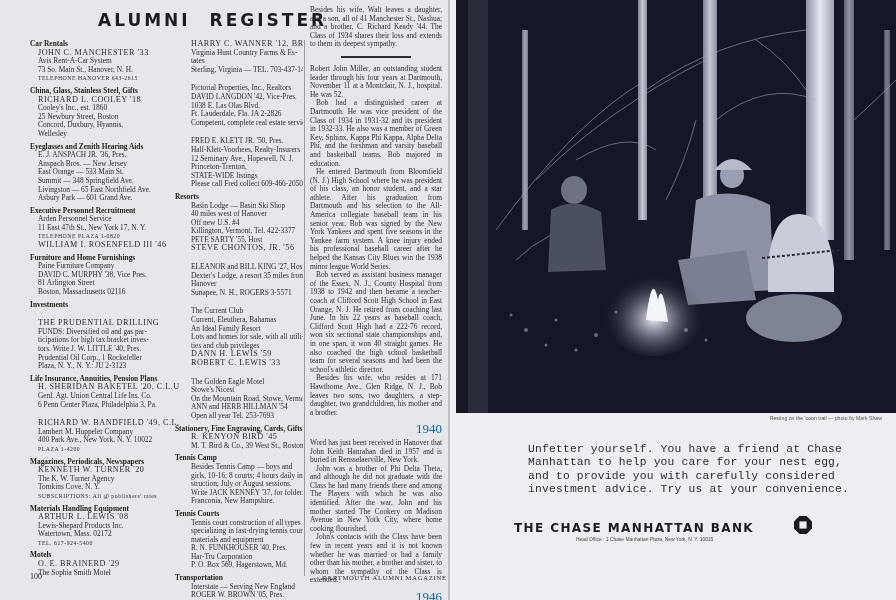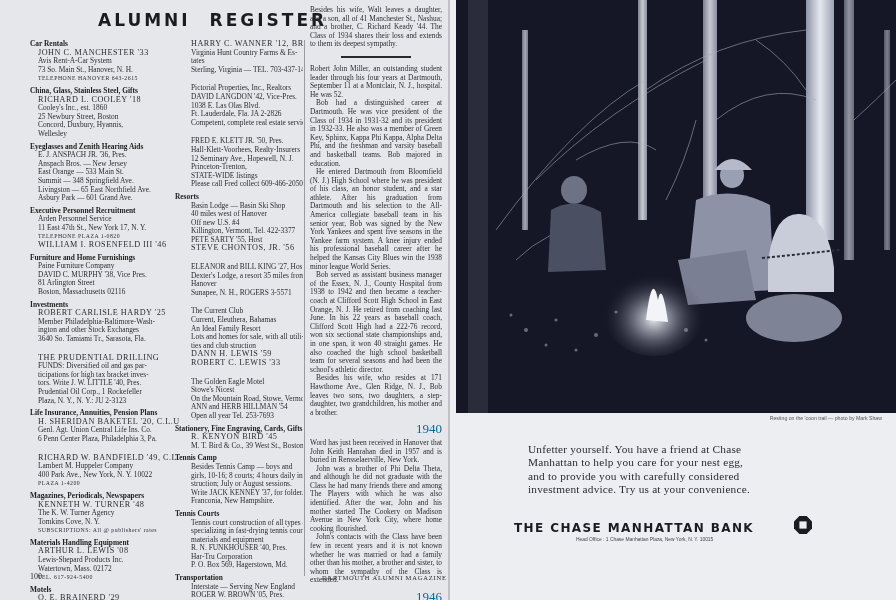--- a/index.html
+++ b/index.html
@@ -41,21 +41,21 @@
   
   .right-page { position: relative; width: 448px; height: 600px; background: #eceef1; border-left: 2px solid #bfc0c4; }
   .photo {
     position: absolute; left: 6px; top: 0; width: 442px; height: 413px; overflow: hidden;
     background: radial-gradient(ellipse at 45% 82%, #4a4f60 0%, #1d2030 25%, #141624 55%, #0f1120 100%);
   }
   .photo svg { width: 100%; height: 100%; display: block; }
   .photo-caption { position: absolute; right: 14px; top: 415px; font-family: "Liberation Sans", sans-serif; font-size: 5.2px; color: #555; }
   .ad-copy {
     position: absolute; left: 78px; top: 443px; width: 330px;
-    font-family: Liberation Serif, serif; font-size: 11.3px; line-height: 13.4px; color: #2c2c35; letter-spacing: 0.2px;
+    font-family: Liberation Mono, monospace; font-size: 11.3px; line-height: 13.4px; color: #2c2c35; letter-spacing: 0.2px;
   }
   .bank-name {
     position: absolute; left: 64px; top: 521px;
     font-family: "DejaVu Sans", sans-serif; font-weight: bold; font-size: 12px; letter-spacing: 1.4px; color: #1b1b22;
   }
   .bank-address { position: absolute; left: 126px; top: 537px; font-family: "Liberation Sans", sans-serif; font-size: 4.9px; color: #444; }
   .bank-logo { position: absolute; left: 344px; top: 516px; width: 18px; height: 18px; }
 </style>
 </head>
 <body>
@@ -98,26 +98,20 @@
           <div class="caps">WILLIAM I. ROSENFELD III '46</div>
         </div>
         <div class="cat">Furniture and Home Furnishings</div>
         <div class="entry">
           <div>Paine Furniture Company</div>
           <div>DAVID C. MURPHY '38, Vice Pres.</div>
           <div>81 Arlington Street</div>
           <div>Boston, Massachusetts 02116</div>
         </div>
         <div class="cat">Investments</div>
-        <div class="entry">
-          <div class="caps">ROBERT CARLISLE HARDY '25</div>
-          <div>Member Philadelphia-Baltimore-Wash-</div>
-          <div>ington and other Stock Exchanges</div>
-          <div>3640 So. Tamiami Tr., Sarasota, Fla.</div>
-        </div>
         <div class="entry gap">
           <div class="caps">THE PRUDENTIAL DRILLING</div>
           <div>FUNDS: Diversified oil and gas par-</div>
           <div>ticipations for high tax bracket inves-</div>
           <div>tors. Write J. W. LITTLE '40, Pres.</div>
           <div>Prudential Oil Corp., 1 Rockefeller</div>
           <div>Plaza, N. Y., N. Y.: JU 2-3123</div>
         </div>
         <div class="cat">Life Insurance, Annuities, Pension Plans</div>
         <div class="entry">
@@ -126,21 +120,21 @@
           <div>6 Penn Center Plaza, Philadelphia 3, Pa.</div>
         </div>
         <div class="entry gap">
           <div class="caps">RICHARD W. BANDFIELD '49, C.L.U.</div>
           <div>Lambert M. Huppeler Company</div>
           <div>400 Park Ave., New York, N. Y. 10022</div>
           <div class="small">PLAZA 1-4200</div>
         </div>
         <div class="cat">Magazines, Periodicals, Newspapers</div>
         <div class="entry">
-          <div class="caps">KENNETH W. TURNER '48</div>
+          <div class="caps">KENNETH W. TURNER '20</div>
           <div>The K. W. Turner Agency</div>
           <div>Tomkins Cove, N. Y.</div>
           <div class="small">SUBSCRIPTIONS: All @ publishers' rates</div>
         </div>
         <div class="cat">Materials Handling Equipment</div>
         <div class="entry">
           <div class="caps">ARTHUR L. LEWIS '08</div>
           <div>Lewis-Shepard Products Inc.</div>
           <div>Watertown, Mass. 02172</div>
           <div class="small">TEL. 617-924-5400</div>
@@ -186,21 +180,21 @@
           <div>ELEANOR and BILL KING '27, Hosts</div>
           <div>Dexter's Lodge, a resort 35 miles from</div>
           <div>Hanover</div>
           <div>Sunapee, N. H., ROGERS 3-5571</div>
         </div>
         <div class="entry gap">
           <div>The Current Club</div>
           <div>Current, Eleuthera, Bahamas</div>
           <div>An Ideal Family Resort</div>
           <div>Lots and homes for sale, with all utili-</div>
-          <div>ties and club struction</div>
+          <div>ties and club privileges</div>
           <div class="caps">DANN H. LEWIS '59</div>
           <div class="caps">ROBERT C. LEWIS '33</div>
         </div>
         <div class="entry gap">
           <div>The Golden Eagle Motel</div>
           <div>Stowe's Nicest</div>
           <div>On the Mountain Road, Stowe, Vermont</div>
           <div>ANN and HERB HILLMAN '54</div>
           <div>Open all year Tel. 253-7693</div>
         </div>
@@ -234,21 +228,21 @@
           <div>88 Bolton St., Cambridge 40, Mass.</div>
           <div class="small">TELEPHONE UNIVERSITY 4-8610</div>
         </div>
       </div>
     <div class="col-rule"></div>
 
     <div class="col col3 obit">
       <p class="first">Besides his wife, Walt leaves a daughter, and a son, all of 41 Manchester St., Nashua; and a brother, C. Richard Keady '44. The Class of 1934 shares their loss and extends to them its deepest sympathy.</p>
       <div class="obit-rule"></div>
       <div id="miller">
-          <p class="first">Robert John Miller, an outstanding student leader through his four years at Dartmouth, September 11 at a Montclair, N. J., hospital. He was 52.</p>
+          <p class="first">Robert John Miller, an outstanding student leader through his four years at Dartmouth, November 11 at a Montclair, N. J., hospital. He was 52.</p>
           <p>Bob had a distinguished career at Dartmouth. He was vice president of the Class of 1934 in 1931-32 and its president in 1932-33. He also was a member of Green Key, Sphinx, Kappa Phi Kappa, Alpha Delta Phi, and the freshman and varsity baseball and basketball teams. Bob majored in education.</p>
           <p>He entered Dartmouth from Bloomfield (N. J.) High School where he was president of his class, an honor student, and a star athlete. After his graduation from Dartmouth and his selection to the All-America collegiate baseball team in his senior year, Bob was signed by the New York Yankees and spent five seasons in the Yankee farm system. A knee injury ended his professional baseball career after he helped the Kansas City Blues win the 1938 minor league World Series.</p>
           <p>Bob served as assistant business manager of the Essex, N. J., County Hospital from 1938 to 1942 and then became a teacher-coach at Clifford Scott High School in East Orange, N. J. He retired from coaching last June. In his 22 years as baseball coach, Clifford Scott High had a 222-76 record, won six sectional state championships and, in one span, it won 40 straight games. He also coached the high school basketball team for several seasons and had been the school's athletic director.</p>
           <p>Besides his wife, who resides at 171 Hawthorne Ave., Glen Ridge, N. J., Bob leaves two sons, two daughters, a step-daughter, two grandchildren, his mother and a brother.</p>
         </div>
       <div id="obit-sections">
           <div class="year-head">1940</div>
           <p class="first">Word has just been received in Hanover that John Keith Hanrahan died in 1957 and is buried in Rensselaerville, New York.</p>
           <p>John was a brother of Phi Delta Theta, and although he did not graduate with the Class he had many friends there and among The Players with which he was also identified. After the war, John and his mother started The Cookery on Madison Avenue in New York City, where home cooking flourished.</p>
           <p>John's contacts with the Class have been few in recent years and it is not known whether he was married or had a family other than his mother, a brother and sister, to whom the sympathy of the Class is extended.</p>

